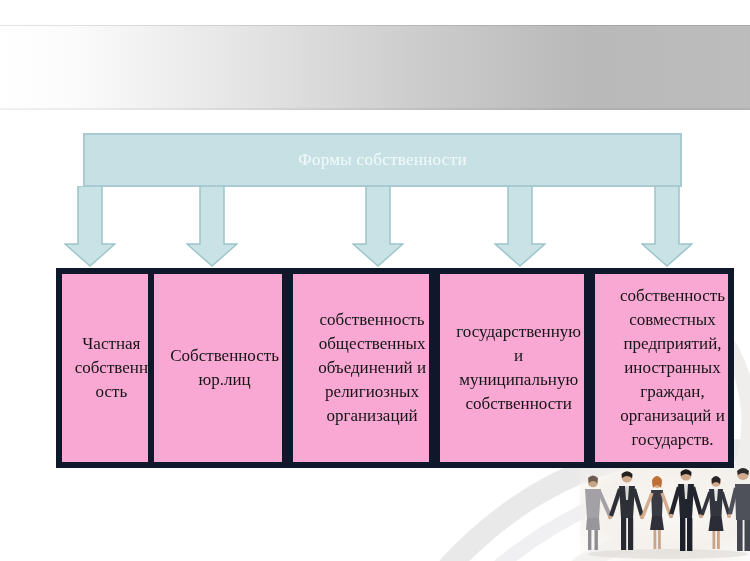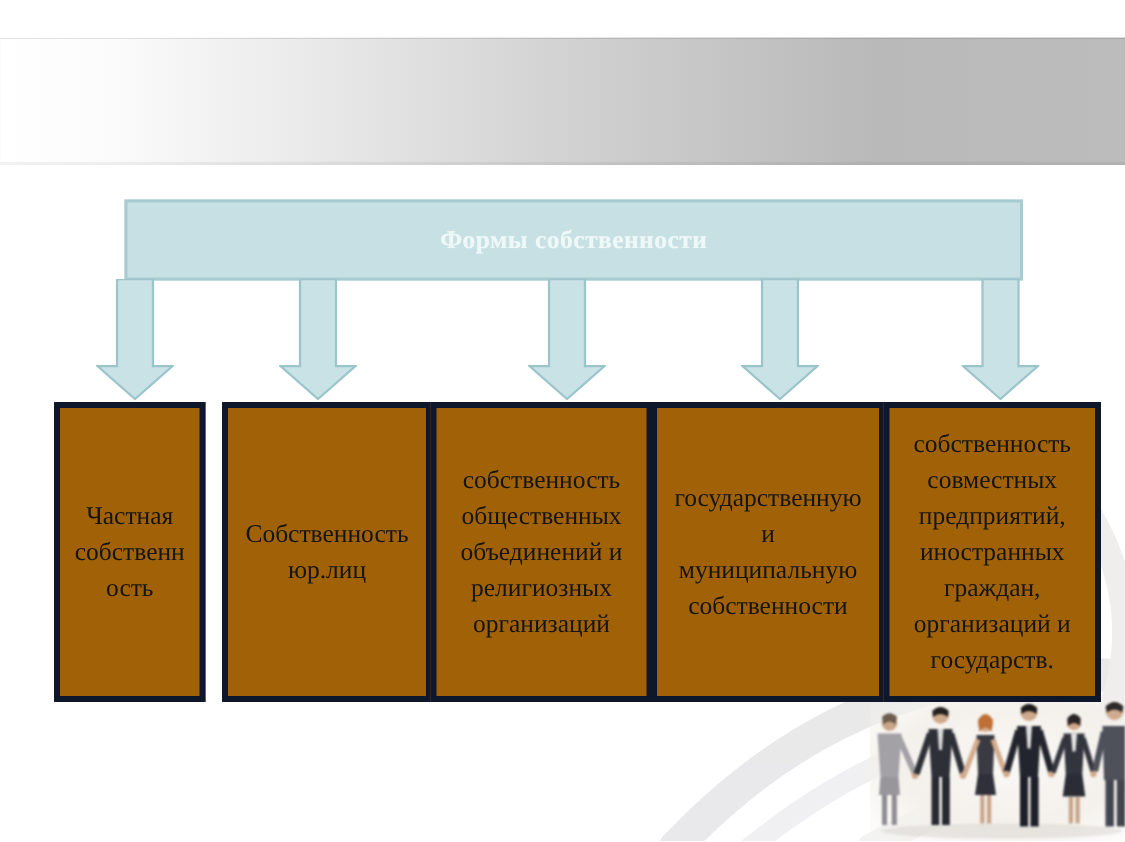--- a/index.html
+++ b/index.html
@@ -15,35 +15,34 @@
   }
   
   .root-box{
     position:absolute;left:83px;top:133px;width:599px;height:54px;
     background:#c6e0e3;border:2px solid #a7cbd1;box-sizing:border-box;
     display:flex;align-items:center;justify-content:center;
   }
   .root-label{
     color:#eff8f8;font-size:17px;letter-spacing:0.3px;
     text-shadow:0 0 1px rgba(255,255,255,0.4);
-    font-weight:bold;
   }
   
   .arrow{position:absolute;top:186px;width:52px;height:81px;}
   
   .node-box{
-    position:absolute;top:268px;height:200px;background:#a16207;
-    border:4px solid #0f172a;box-sizing:border-box;z-index:3;
-    display:flex;align-items:center;justify-content:center;text-align:center;
+    position:absolute;top:268px;height:200px;background:#f9a8d4;
+    border:6px solid #0f172a;box-sizing:border-box;z-index:3;
+    display:flex;align-items:center;justify-content:flex-end;text-align:center;
   }
   .node-text{
     white-space:pre-line;color:#141414;font-size:17px;line-height:24px;
     padding:2px 3px;
   }
-  .box1{left:36px;width:101px;}
+  .box1{left:56px;width:101px;}
   .box2{left:148px;width:140px;}
   .box3{left:287px;width:148px;}
   .box4{left:434px;width:156px;}
   .box5{left:589px;width:145px;}
   
   .swoosh{position:absolute;left:430px;top:320px;width:320px;height:241px;z-index:1;}
   .photo{
     position:absolute;left:580px;top:466px;width:170px;height:95px;z-index:2;
     background:radial-gradient(ellipse at 55% 45%, #faf8f5 0%, #f4f1ec 55%, rgba(244,241,236,0) 100%);
   }

